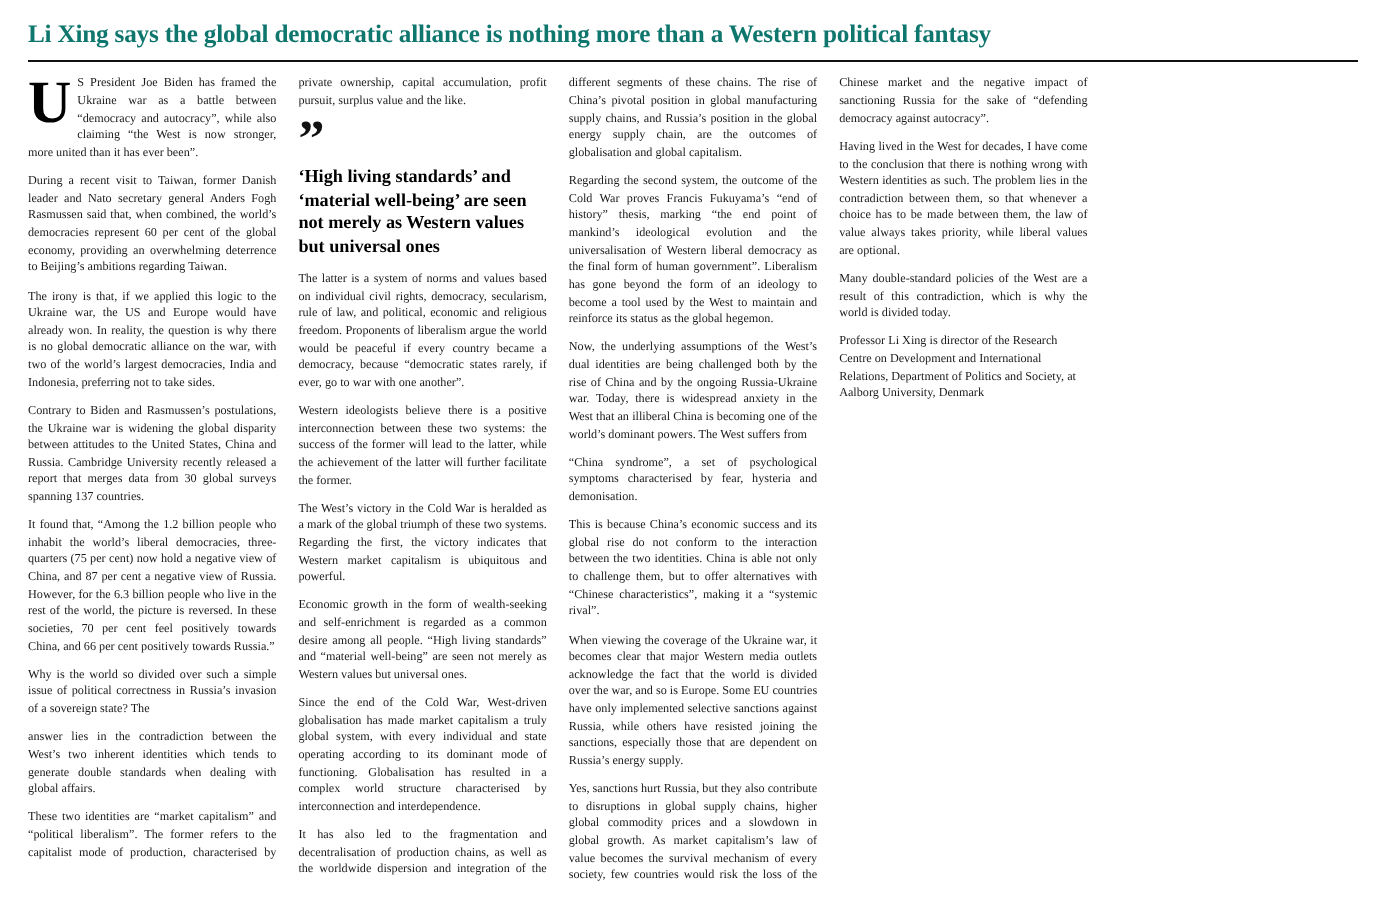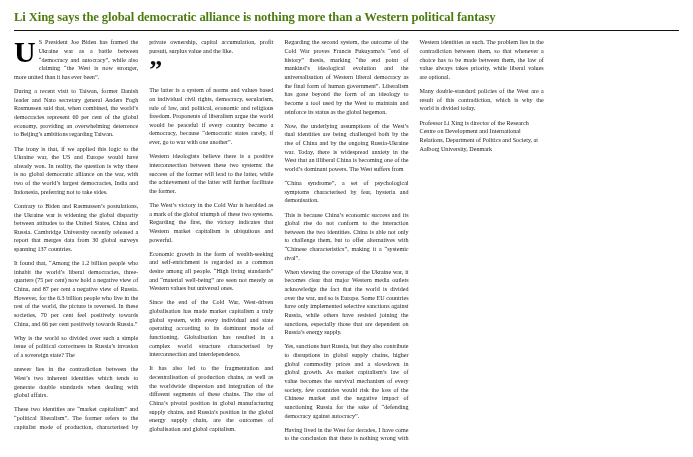--- a/index.html
+++ b/index.html
@@ -20,21 +20,21 @@
     height: 457px;
     box-sizing: border-box;
     padding: 10px 14px 8px 14px;
   }
   .headline {
     font-family: "Liberation Serif", serif;
     font-weight: bold;
     font-size: 12.6px;
     line-height: 1.15;
     letter-spacing: -0.1px;
-    color: #4d7c0f;
+    color: #0f766e;
     margin: 0 0 6px 0;
   }
   .rule {
     border: 0;
     border-top: 1px solid #111;
     margin: 0 0 7px 0;
     height: 0;
   }
   .columns {
     column-count: 5;
@@ -108,20 +108,21 @@
     <p>The irony is that, if we applied this logic to the Ukraine war, the US and Europe would have already won. In reality, the question is why there is no global democratic alliance on the war, with two of the world’s largest democracies, India and Indonesia, preferring not to take sides.</p>
     <p>Contrary to Biden and Rasmussen’s postulations, the Ukraine war is widening the global disparity between attitudes to the United States, China and Russia. Cambridge University recently released a report that merges data from 30 global surveys spanning 137 countries.</p>
     <p>It found that, “Among the 1.2 billion people who inhabit the world’s liberal democracies, three-quarters (75 per cent) now hold a negative view of China, and 87 per cent a negative view of Russia. However, for the 6.3 billion people who live in the rest of the world, the picture is reversed. In these societies, 70 per cent feel positively towards China, and 66 per cent positively towards Russia.”</p>
     <p>Why is the world so divided over such a simple issue of political correctness in Russia’s invasion of a sovereign state? The</p>
 
     <p>answer lies in the contradiction between the West’s two inherent identities which tends to generate double standards when dealing with global affairs.</p>
     <p>These two identities are “market capitalism” and “political liberalism”. The former refers to the capitalist mode of production, characterised by private ownership, capital accumulation, profit pursuit, surplus value and the like.</p>
 
     <div class="pullquote">
       <span class="quote-mark">”</span>
+      <span class="pullquote-text">‘High living standards’ and ‘material well-being’ are seen not merely as Western values but universal ones</span>
     </div>
 
     <p>The latter is a system of norms and values based on individual civil rights, democracy, secularism, rule of law, and political, economic and religious freedom. Proponents of liberalism argue the world would be peaceful if every country became a democracy, because “democratic states rarely, if ever, go to war with one another”.</p>
     <p>Western ideologists believe there is a positive interconnection between these two systems: the success of the former will lead to the latter, while the achievement of the latter will further facilitate the former.</p>
     <p>The West’s victory in the Cold War is heralded as a mark of the global triumph of these two systems. Regarding the first, the victory indicates that Western market capitalism is ubiquitous and powerful.</p>
 
     <p>Economic growth in the form of wealth-seeking and self-enrichment is regarded as a common desire among all people. “High living standards” and “material well-being” are seen not merely as Western values but universal ones.</p>
     <p>Since the end of the Cold War, West-driven globalisation has made market capitalism a truly global system, with every individual and state operating according to its dominant mode of functioning. Globalisation has resulted in a complex world structure characterised by interconnection and interdependence.</p>
     <p>It has also led to the fragmentation and decentralisation of production chains, as well as the worldwide dispersion and integration of the different segments of these chains. The rise of China’s pivotal position in global manufacturing supply chains, and Russia’s position in the global energy supply chain, are the outcomes of globalisation and global capitalism.</p>
     <p>Regarding the second system, the outcome of the Cold War proves Francis Fukuyama’s “end of history” thesis, marking “the end point of mankind’s ideological evolution and the universalisation of Western liberal democracy as the final form of human government”. Liberalism has gone beyond the form of an ideology to become a tool used by the West to maintain and reinforce its status as the global hegemon.</p>

